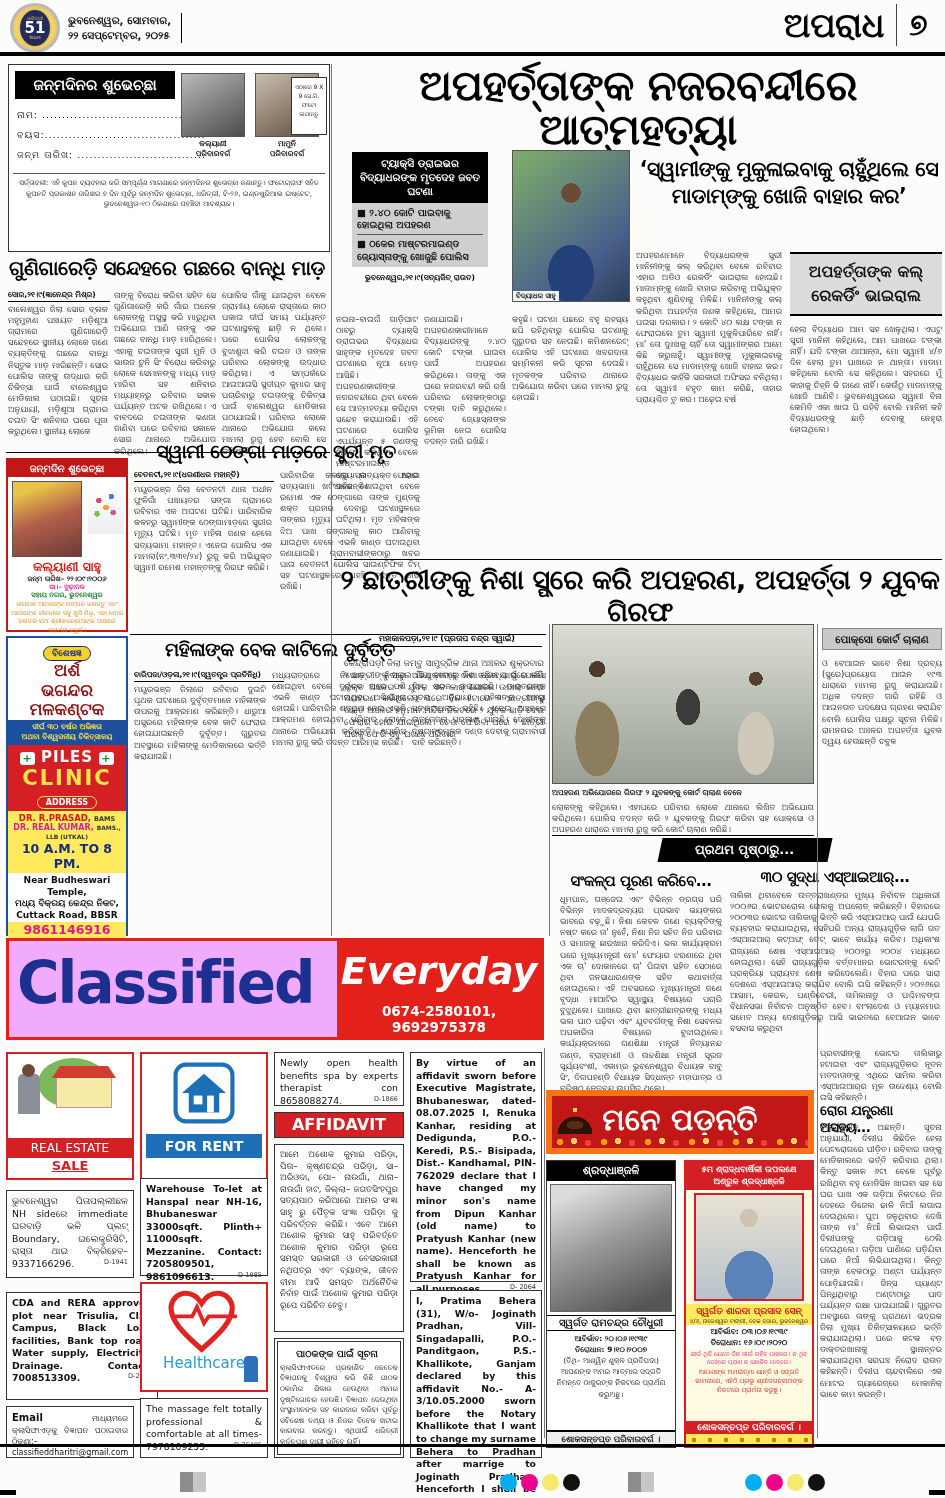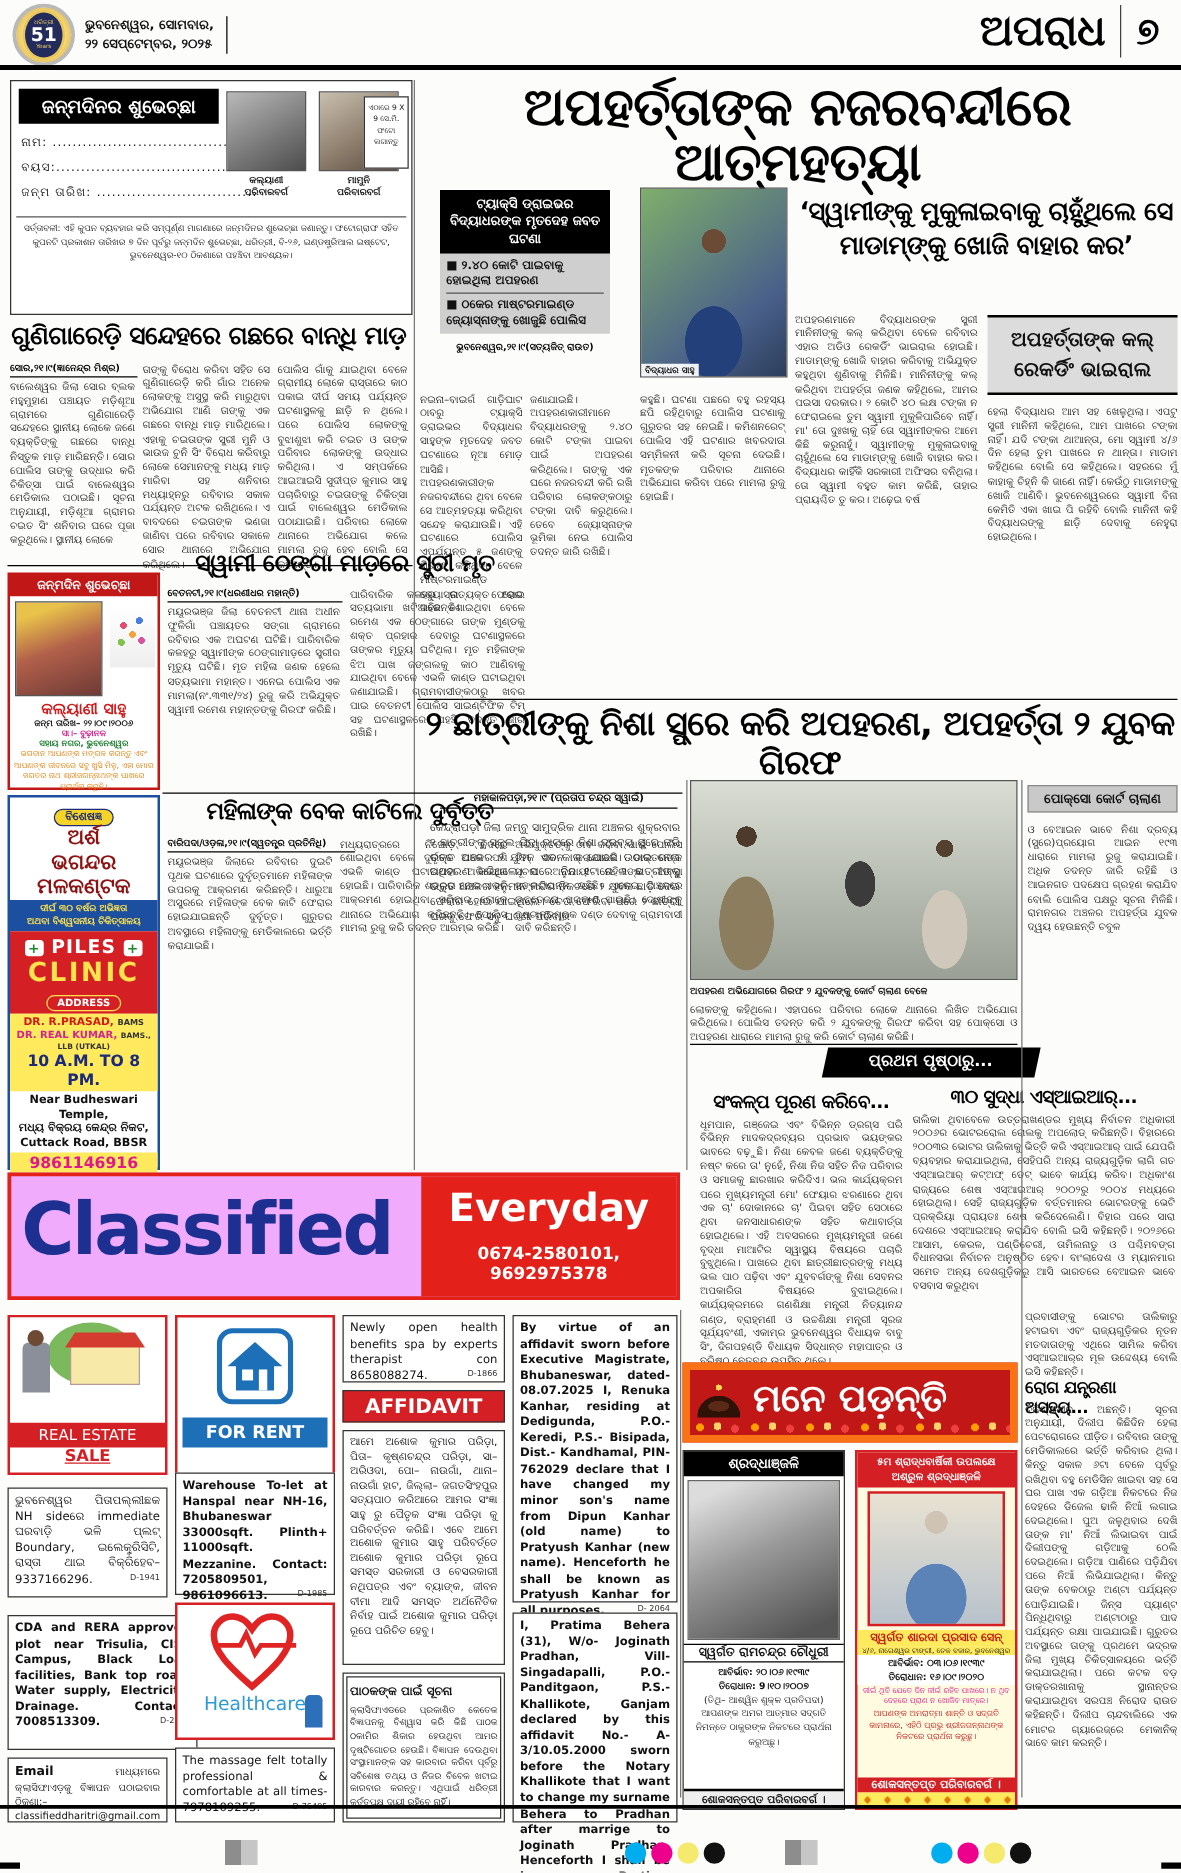--- a/index.html
+++ b/index.html
@@ -209,21 +209,21 @@
 <div class="abs headline ctr" style="left:730px;top:868px;width:210px;font-size:15px">୩୦ ସୁଦ୍ଧା ଏସ୍‌ଆଇଆର୍...</div>
 <div class="abs body-txt" style="left:730px;top:890px;width:210px;height:156px">ତାଲିକା ଥିବାବେଳେ ଉତ୍ତରାଖଣ୍ଡର ମୁଖ୍ୟ ନିର୍ବାଚନ ଅଧିକାରୀ ୨୦୦୬ର ଭୋଟରରୋଲ ରୋଲକୁ ଅପଲୋଡ୍ କରିଛନ୍ତି। ବିହାରରେ ୨୦୦୩ର ଭୋଟର ତାଲିକାକୁ ଭିତ୍ତି କରି ଏସ୍‌ଆଇଆର୍ ପାଇଁ ଯେପରି ବ୍ୟବହାର କରାଯାଇଥିଲା, ସେହିପରି ଅନ୍ୟ ରାଜ୍ୟଗୁଡ଼ିକ ଲାଗି ଗତ ଏସ୍‌ଆଇଆର୍ କଟ୍‌ଅଫ୍ ଡେଟ୍ ଭାବେ କାର୍ଯ୍ୟ କରିବ। ଅଧିକାଂଶ ରାଜ୍ୟରେ ଶେଷ ଏସ୍‌ଆଇଆର୍ ୨୦୦୨ରୁ ୨୦୦୪ ମଧ୍ୟରେ ହୋଇଥିଲା। ସେହି ରାଜ୍ୟଗୁଡ଼ିକ ବର୍ତ୍ତମାନର ଭୋଟରଙ୍କୁ ଭେଟି ପ୍ରକ୍ରିୟା ପ୍ରାୟତଃ ଶେଷ କରିଦେଲେଣି। ବିହାର ପରେ ସାରା ଦେଶରେ ଏସ୍‌ଆଇଆର୍ କରାଯିବ ବୋଲି ଇସି କହିଛନ୍ତି। ୨୦୨୬ରେ ଆସାମ, କେରଳ, ପଣ୍ଡିଚେରୀ, ତାମିଲନାଡୁ ଓ ପଶ୍ଚିମବଙ୍ଗ ବିଧାନସଭା ନିର୍ବାଚନ ଅନୁଷ୍ଠିତ ହେବ। ବାଂଲାଦେଶ ଓ ମ୍ୟାନମାର ସମେତ ଅନ୍ୟ ଦେଶଗୁଡ଼ିକରୁ ଆସି ଭାରତରେ ବେଆଇନ ଭାବେ ବସବାସ କରୁଥିବା</div>
 
 <div class="abs body-txt" style="left:820px;top:1048px;width:122px;height:52px">ପ୍ରବାସୀଙ୍କୁ ଭୋଟର ତାଲିକାରୁ ହଟାଇବା ଏବଂ ରାଜ୍ୟଗୁଡ଼ିକର ନୂତନ ମତଦାତାଙ୍କୁ ଏଥିରେ ସାମିଲ କରିବା ଏସ୍‌ଆଇଆର୍‌ର ମୂଳ ଉଦ୍ଦେଶ୍ୟ ବୋଲି ଇସି କହିଛନ୍ତି।</div>
 <div class="abs headline" style="left:820px;top:1102px;width:122px;font-size:13.5px">ରୋଗ ଯନ୍ତ୍ରଣା ଅସହ୍ୟ...</div>
 <div class="abs body-txt" style="left:820px;top:1122px;width:122px;height:316px">ଚିକିତ୍ସାଧୀନ ଅଛନ୍ତି। ସୂଚନା ଅନୁଯାୟୀ, ଦିଲୀପ କିଛିଦିନ ହେଲା ପେଟରୋଗରେ ପୀଡ଼ିତ। ରବିବାର ତାଙ୍କୁ ମେଡିକାଲରେ ଭର୍ତ୍ତି କରିବାର ଥିଲା। କିନ୍ତୁ ସକାଳ ୬ଟା ବେଳେ ପୂର୍ବରୁ ରଖିଥିବା ବହୁ ମେଡିସିନ ଖାଇବା ସହ ସେ ଘର ପାଖ ଏକ ଗଡ଼ିଆ ନିକଟରେ ନିଜ ଦେହରେ ଡିଜେଲ ଢାଳି ନିଆଁ ଲଗାଇ ଦେଇଥିଲେ। ପୁଅ ଜଳୁଥିବାର ଦେଖି ତାଙ୍କ ମା' ନିଆଁ ଲିଭାଇବା ପାଇଁ ଦିଲୀପଙ୍କୁ ଗଡ଼ିଆକୁ ଠେଲି ଦେଇଥିଲେ। ଗଡ଼ିଆ ପାଣିରେ ପଡ଼ିଯିବା ପରେ ନିଆଁ ଲିଭିଯାଇଥିଲା। କିନ୍ତୁ ତାଙ୍କ ବେକଠାରୁ ଅଣ୍ଟା ପର୍ଯ୍ୟନ୍ତ ପୋଡ଼ିଯାଇଛି। ଜିନ୍ସ ପ୍ୟାଣ୍ଟ ପିନ୍ଧିଥିବାରୁ ଅଣ୍ଟାଠାରୁ ପାଦ ପର୍ଯ୍ୟନ୍ତ ରକ୍ଷା ପାଇଯାଇଛି। ଗୁରୁତର ଅବସ୍ଥାରେ ତାଙ୍କୁ ପ୍ରଥମେ ଭଦ୍ରକ ଜିଲା ମୁଖ୍ୟ ଚିକିତ୍ସାଳୟରେ ଭର୍ତ୍ତି କରାଯାଇଥିଲା। ପରେ କଟକ ବଡ଼ ଡାକ୍ତରଖାନାକୁ ସ୍ଥାନାନ୍ତର କରାଯାଇଥିବା ସରପଞ୍ଚ ନିରୋଦ ରାଉତ କହିଛନ୍ତି। ଦିଲୀପ ଚାନ୍ଦବାଲିରେ ଏକ ମୋଟର ଗ୍ୟାରେଜ୍‌ରେ ମେକାନିକ୍ ଭାବେ କାମ କରନ୍ତି।</div>
 
 <div class="abs" style="left:6px;top:938px;width:538px;height:102px;border:3px solid #e3211a;background:#f0abfc">
   <span class="blue b" style="position:absolute;left:8px;top:8px;font-size:58px;letter-spacing:-2px">Classified</span>
   <div class="abs" style="right:0;top:0;width:204px;height:96px;background:#e3211a;color:#fff;text-align:center">
-    <div class="b" style="font-size:31px;margin-top:8px">Everyday</div>
+    <div class="b" style="font-size:38px;font-style:italic;margin-top:8px">Everyday</div>
     <div class="b" style="font-size:13.5px;margin-top:10px">0674-2580101, 9692975378</div>
   </div>
 </div>
 
 <div class="abs redborder" style="left:6px;top:1052px;width:128px;height:128px;background:#fff">
   <div style="position:relative;height:84px;background:#fff;overflow:hidden">
     <div style="position:absolute;left:30px;top:4px;width:70px;height:50px;border-radius:50%;background:#7cb85c"></div>
     <div style="position:absolute;left:48px;top:22px;width:56px;height:32px;background:#f7e9a8;border:1px solid #b99"></div>
     <div style="position:absolute;left:44px;top:12px;width:64px;height:0;border-left:8px solid transparent;border-right:8px solid transparent;border-bottom:12px solid #d43c2f"></div>
     <div style="position:absolute;left:10px;top:20px;width:22px;height:40px;background:#8a8f99;border-radius:5px 5px 0 0"></div>
@@ -272,21 +272,21 @@
   <span class="ref">D-76495</span>
 </div>
 
 <div class="adbox" style="left:274px;top:1052px;width:130px;height:54px">
   <span>Newly open health benefits spa by experts therapist con 8658088274.</span>
   <span class="ref">D-1866</span>
 </div>
 <div class="abs ctr" style="left:274px;top:1112px;width:130px;height:26px;background:#d42025;border:1px solid #333;color:#fff;font-weight:bold;font-size:16px;line-height:24px">AFFIDAVIT</div>
 <div class="adbox" style="left:274px;top:1144px;width:130px;height:188px;font-size:8.6px">ଆମେ ଅଶୋକ କୁମାର ପରିଡ଼ା, ପିତା– କୃଷ୍ଣଚନ୍ଦ୍ର ପରିଡ଼ା, ସା– ଅରିଓଦା, ପୋ– ନାଉଗାଁ, ଥାନା– ନାଉଗାଁ ହାଟ, ଜିଲ୍ଲା– ଜଗତସିଂହପୁର ସତ୍ୟପାଠ କରିଆରେ ଆମର ସଂଜ୍ଞା ସାହୁ ରୁ ପୈତୃକ ସଂଜ୍ଞା ପରିଡ଼ା କୁ ପରିବର୍ତ୍ତନ କରିଛି। ଏବେ ଆମେ ଅଶୋକ କୁମାର ସାହୁ ପରିବର୍ତ୍ତେ ଅଶୋକ କୁମାର ପରିଡ଼ା ରୂପେ ସମସ୍ତ ସରକାରୀ ଓ ବେସରକାରୀ ନଥିପତ୍ର ଏବଂ ବ୍ୟାଙ୍କ, ଜୀବନ ବୀମା ଆଦି ସମସ୍ତ ଅର୍ଥନୈତିକ ନିର୍ବାହ ପାଇଁ ଅଶୋକ କୁମାର ପରିଡ଼ା ରୂପେ ପରିଚିତ ହେବୁ।</div>
 <div class="adbox ctr" style="left:274px;top:1338px;width:130px;height:120px;outline:1px solid #333;outline-offset:-4px;font-size:7.3px;line-height:1.45">
-  <div class="b" style="font-size:9.5px;margin:4px 0 2px">ପାଠକଙ୍କ ପାଇଁ ସୂଚନା</div>
+  <div class="b" style="font-size:9.5px;margin:4px 16px 2px">ପାଠକଙ୍କ ପାଇଁ ସୂଚନା</div>
   <div>କ୍ଲାସିଫାଏଡରେ ପ୍ରକାଶିତ କେତେକ ବିଜ୍ଞାପନକୁ ବିଶ୍ୱାସ କରି କିଛି ପାଠକ ଠକାମିର ଶିକାର ହେଉଥିବା ଆମର ଦୃଷ୍ଟିଗୋଚର ହେଉଛି। ବିଜ୍ଞାପନ ଦେଉଥିବା ସଂସ୍ଥାମାନଙ୍କ ସହ କାରବାର କରିବା ପୂର୍ବରୁ ସବିଶେଷ ତଥ୍ୟ ଓ ନିଜର ବିବେକ ଖଟାଇ କାରବାର କରନ୍ତୁ। ଏଥିପାଇଁ ଧରିତ୍ରୀ କର୍ତ୍ତୃପକ୍ଷ ଦାୟୀ ରହିବେ ନାହିଁ।</div>
 </div>
 
 <div class="adbox adbold" style="left:410px;top:1052px;width:132px;height:230px">
   <span>By virtue of an affidavit sworn before Executive Magistrate, Bhubaneswar, dated- 08.07.2025 I, Renuka Kanhar, residing at Dedigunda, P.O.- Keredi, P.S.- Bisipada, Dist.- Kandhamal, PIN-762029 declare that I have changed my minor son's name from Dipun Kanhar (old name) to Pratyush Kanhar (new name). Henceforth he shall be known as Pratyush Kanhar for all purposes.</span>
   <span class="ref">D- 2064</span>
 </div>
 <div class="adbox adbold" style="left:410px;top:1290px;width:132px;height:168px">
   <span>I, Pratima Behera (31), W/o- Joginath Pradhan, Vill- Singadapalli, P.O.- Panditgaon, P.S.- Khallikote, Ganjam declared by this affidavit No.- A-3/10.05.2000 sworn before the Notary Khallikote that I want to change my surname Behera to Pradhan after marrige to Joginath Pradhan. Henceforth I shall be known as Pratima Pradhan all future purpose.</span>
   

